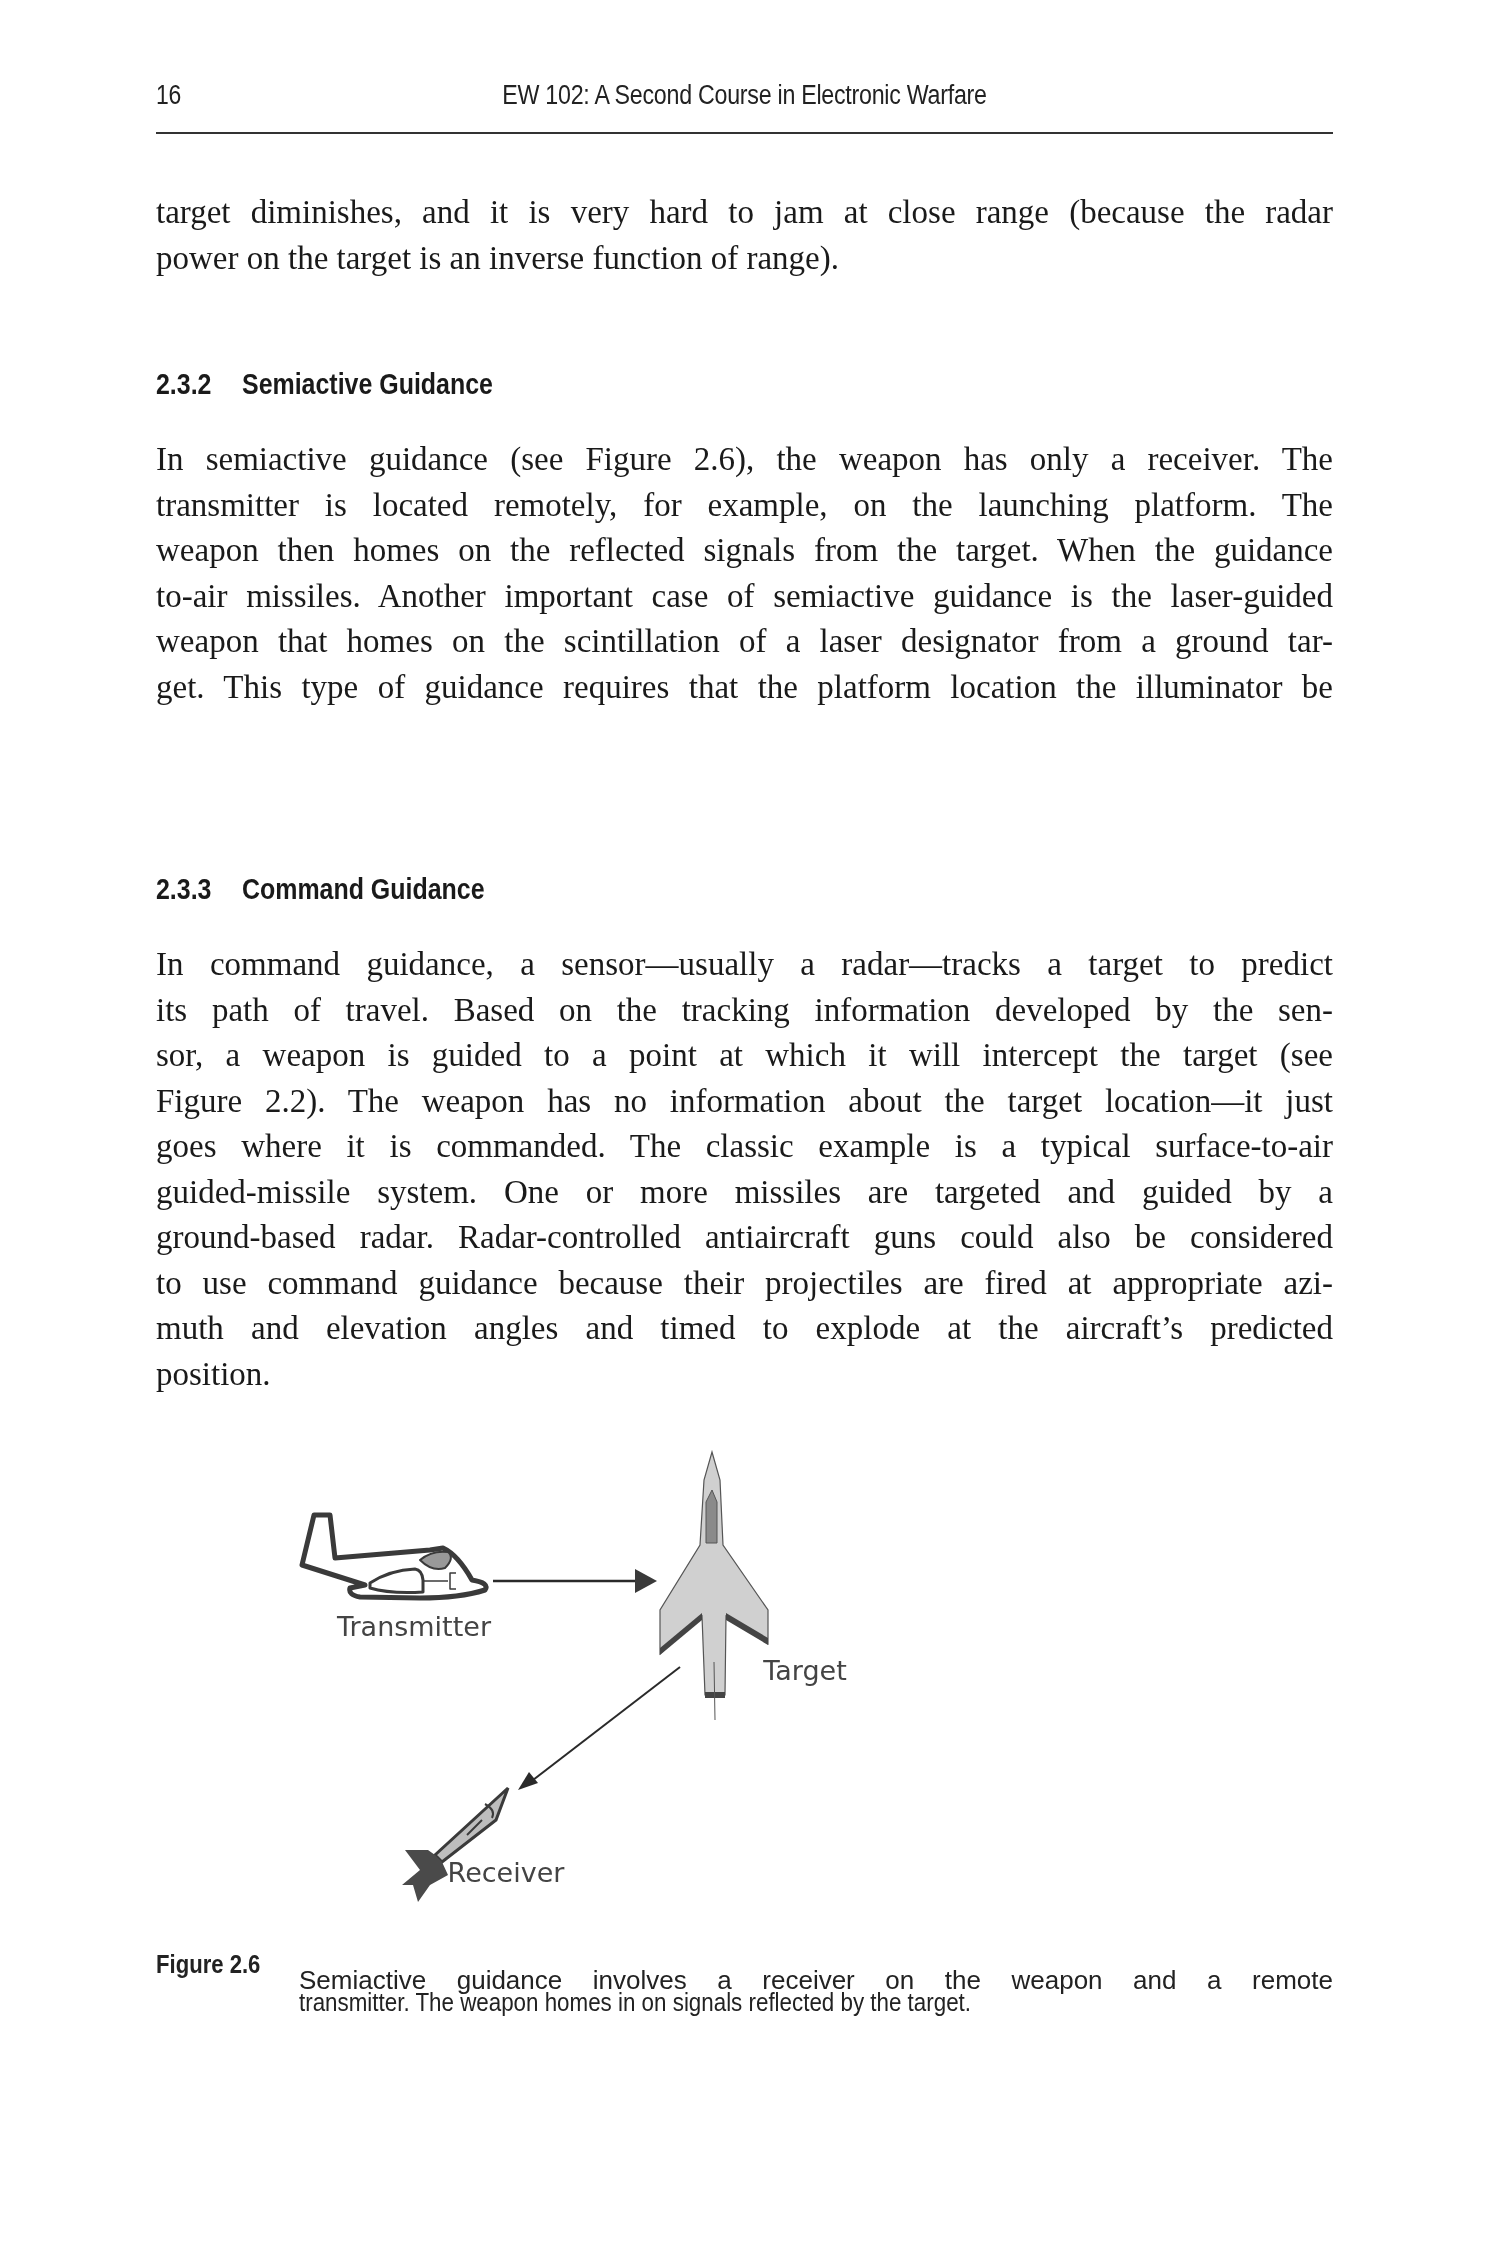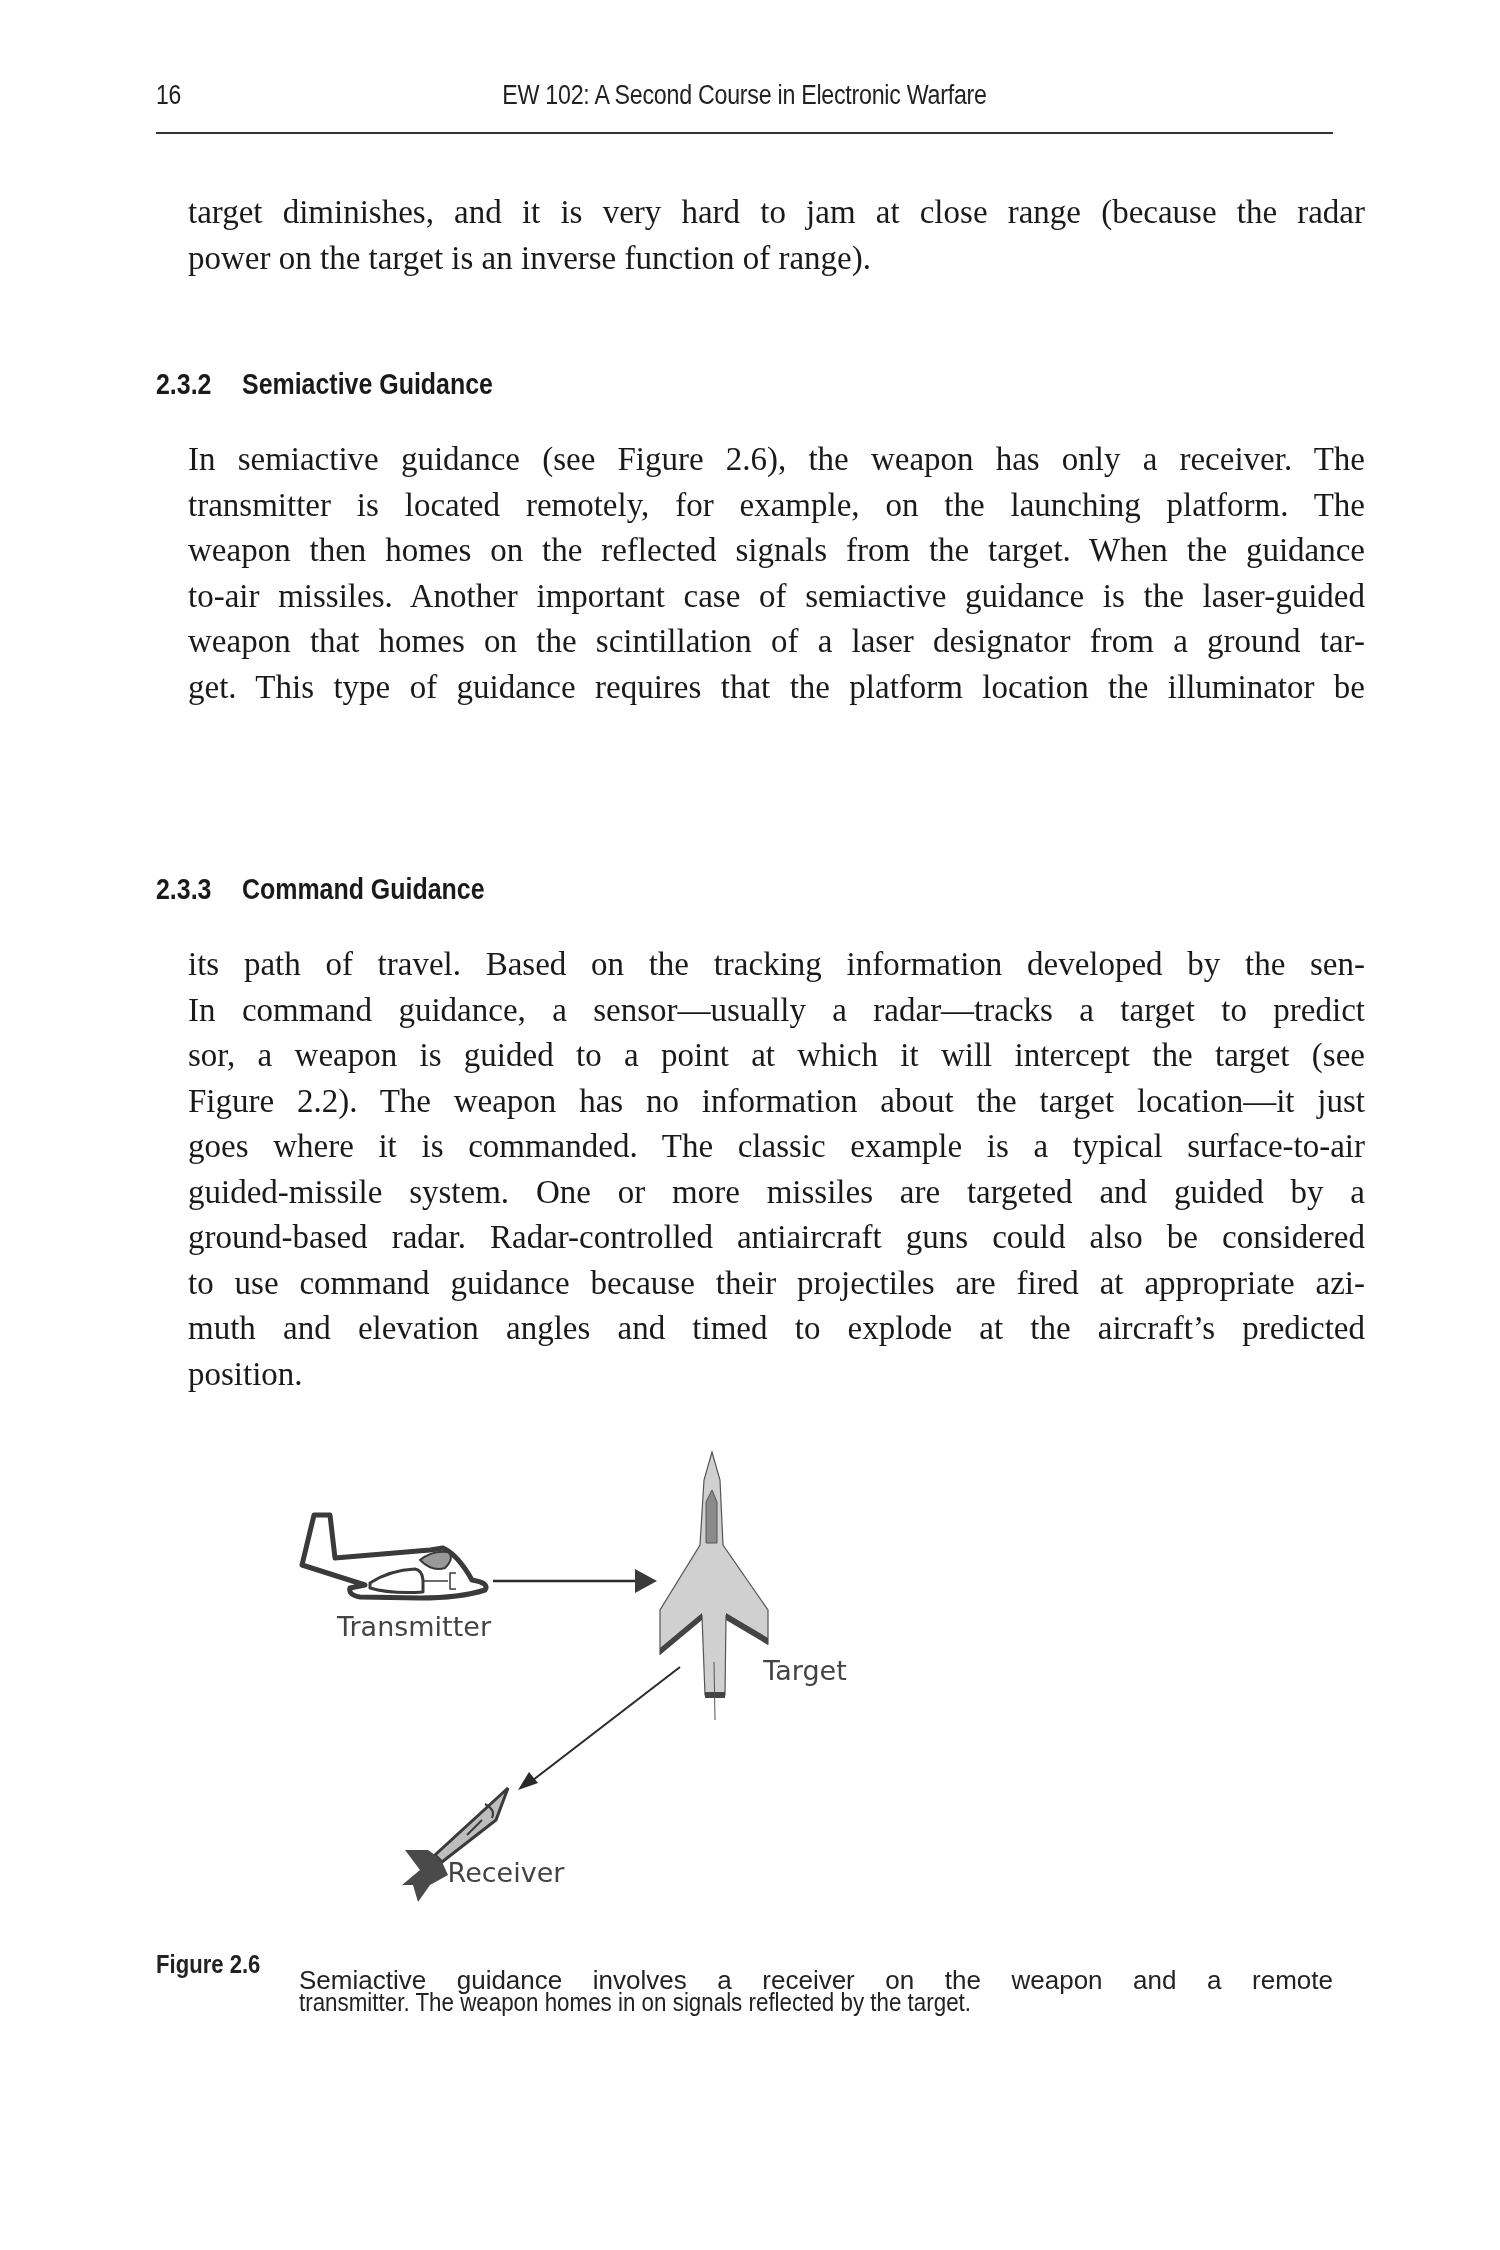--- a/index.html
+++ b/index.html
@@ -5,21 +5,21 @@
   html, body { margin: 0; padding: 0; background: #ffffff; }
   body { width: 1500px; height: 2250px; position: relative; overflow: hidden; color: #1e1e1e; }
   .page { position: absolute; left: 0; top: 0; width: 1500px; height: 2250px; }
   .running-head { position: absolute; left: 156px; top: 80px; width: 1177px; height: 40px;
     font-family: "Liberation Sans", sans-serif; font-size: 27px; letter-spacing: -0.3px; color: #222; }
   .running-head .pnum { position: absolute; left: 0; top: 0; transform: scaleX(0.85); transform-origin: left; }
   .running-head .title { position: absolute; left: 0; width: 100%; top: 0; text-align: center; transform: scaleX(0.86); }
   .rule { position: absolute; left: 156px; top: 132px; width: 1177px; height: 2px; background: #333; }
   .body-text { position: absolute; left: 156px; width: 1177px;
     font-family: "Liberation Serif", serif; font-size: 33px; line-height: 45.5px; color: #1a1a1a;
-    text-align: justify; margin-left: 32px; }
+    text-align: justify; }
   .line { display: block; text-align: justify; text-align-last: justify; white-space: nowrap; }
   .line.last { text-align-last: left; }
   .heading { position: absolute; left: 156px; font-family: "Liberation Sans", sans-serif; font-weight: bold;
     font-size: 29px; color: #1a1a1a; transform: scaleX(0.86); transform-origin: left; white-space: nowrap; }
   .heading .num { display: inline-block; width: 100px; }
   .figure { position: absolute; left: 280px; top: 1430px; width: 900px; height: 480px; }
   .fig-label { font-family: "DejaVu Sans", sans-serif; font-size: 27px; fill: #444; }
   .caption { position: absolute; left: 156px; top: 1945px; width: 1177px; font-family: "Liberation Sans", sans-serif;
     font-size: 26px; line-height: 38px; color: #222; }
   .caption .cap-label { position: absolute; left: 0; top: 0; font-weight: bold; transform: scaleX(0.85); transform-origin: left; white-space: nowrap; }
@@ -52,22 +52,22 @@
     <span class="line">weapon then homes on the reflected signals from the target. When the guidance</span>
     <span class="line">to-air missiles. Another important case of semiactive guidance is the laser-guided</span>
     <span class="line">weapon that homes on the scintillation of a laser designator from a ground tar-</span>
     <span class="line">get. This type of guidance requires that the platform location the illuminator be</span>
   </div>
 
   <div class="heading" style="top:873px;">
     <span class="num">2.3.3</span><span>Command Guidance</span>
   </div>
   <div class="body-text" style="top:942px;">
+    <span class="line">In command guidance, a sensor—usually a radar—tracks a target to predict</span>
     <span class="line">its path of travel. Based on the tracking information developed by the sen-</span>
-    <span class="line">In command guidance, a sensor—usually a radar—tracks a target to predict</span>
     <span class="line">sor, a weapon is guided to a point at which it will intercept the target (see</span>
     <span class="line">Figure 2.2). The weapon has no information about the target location—it just</span>
     <span class="line">goes where it is commanded. The classic example is a typical surface-to-air</span>
     <span class="line">guided-missile system. One or more missiles are targeted and guided by a</span>
     <span class="line">ground-based radar. Radar-controlled antiaircraft guns could also be considered</span>
     <span class="line">to use command guidance because their projectiles are fired at appropriate azi-</span>
     <span class="line">muth and elevation angles and timed to explode at the aircraft’s predicted</span>
     <span class="line last">position.</span>
   </div>
 

